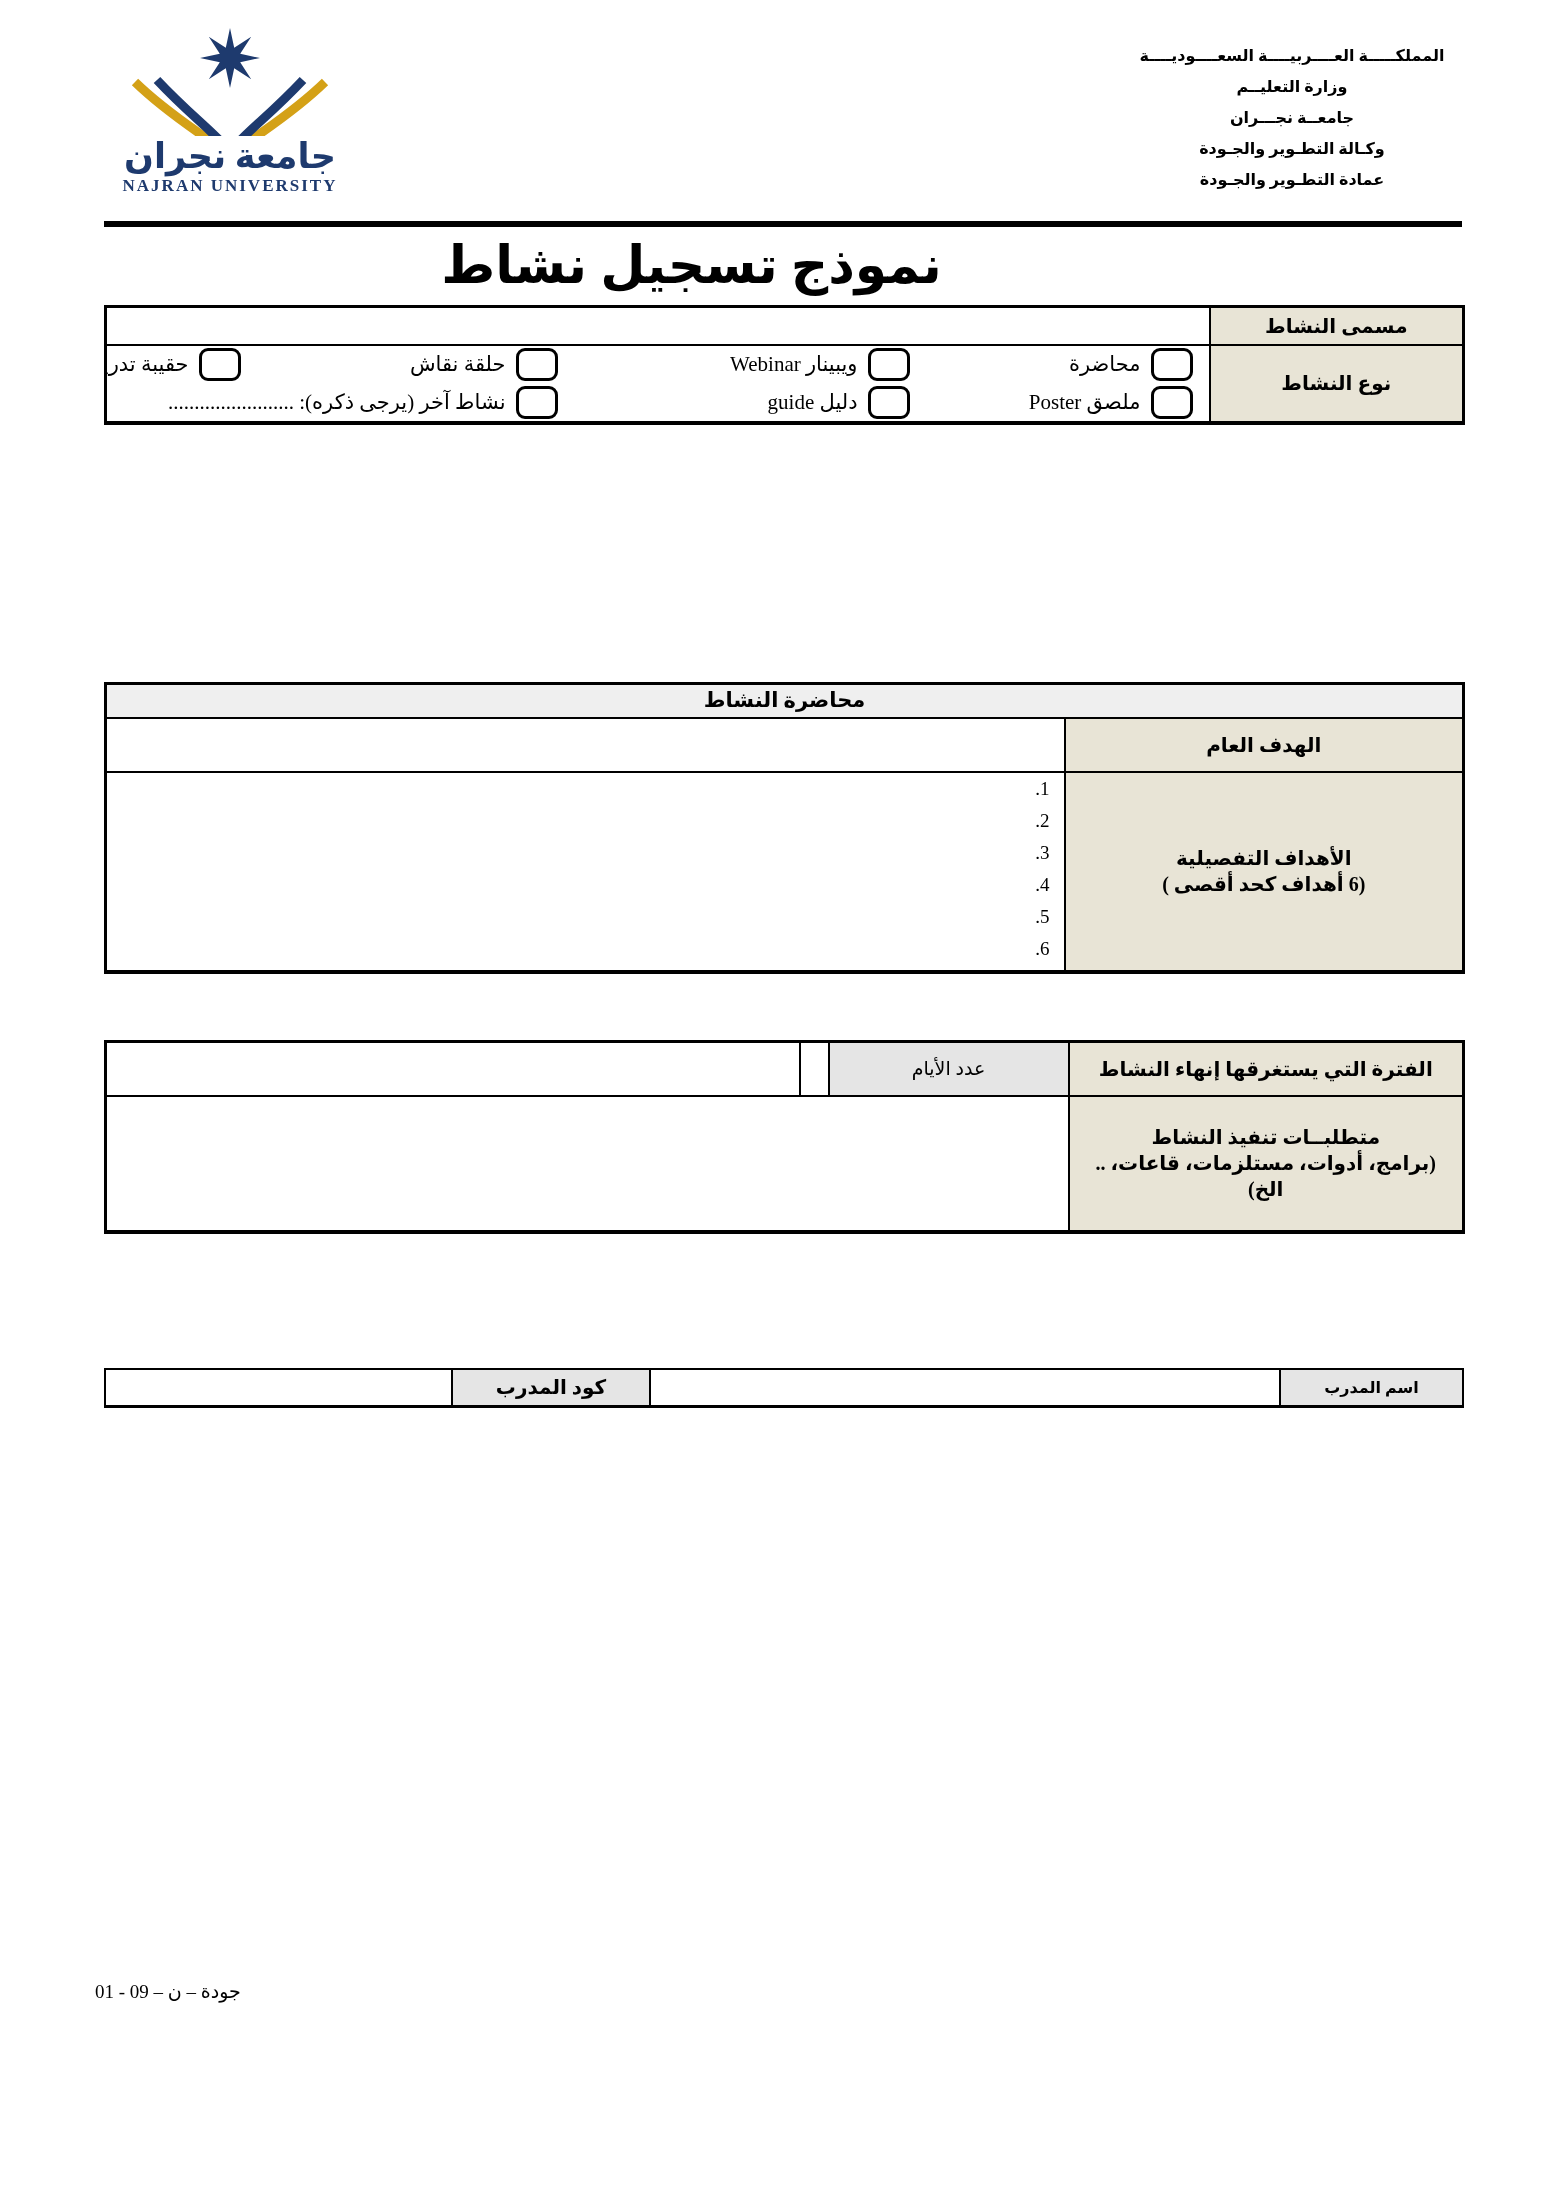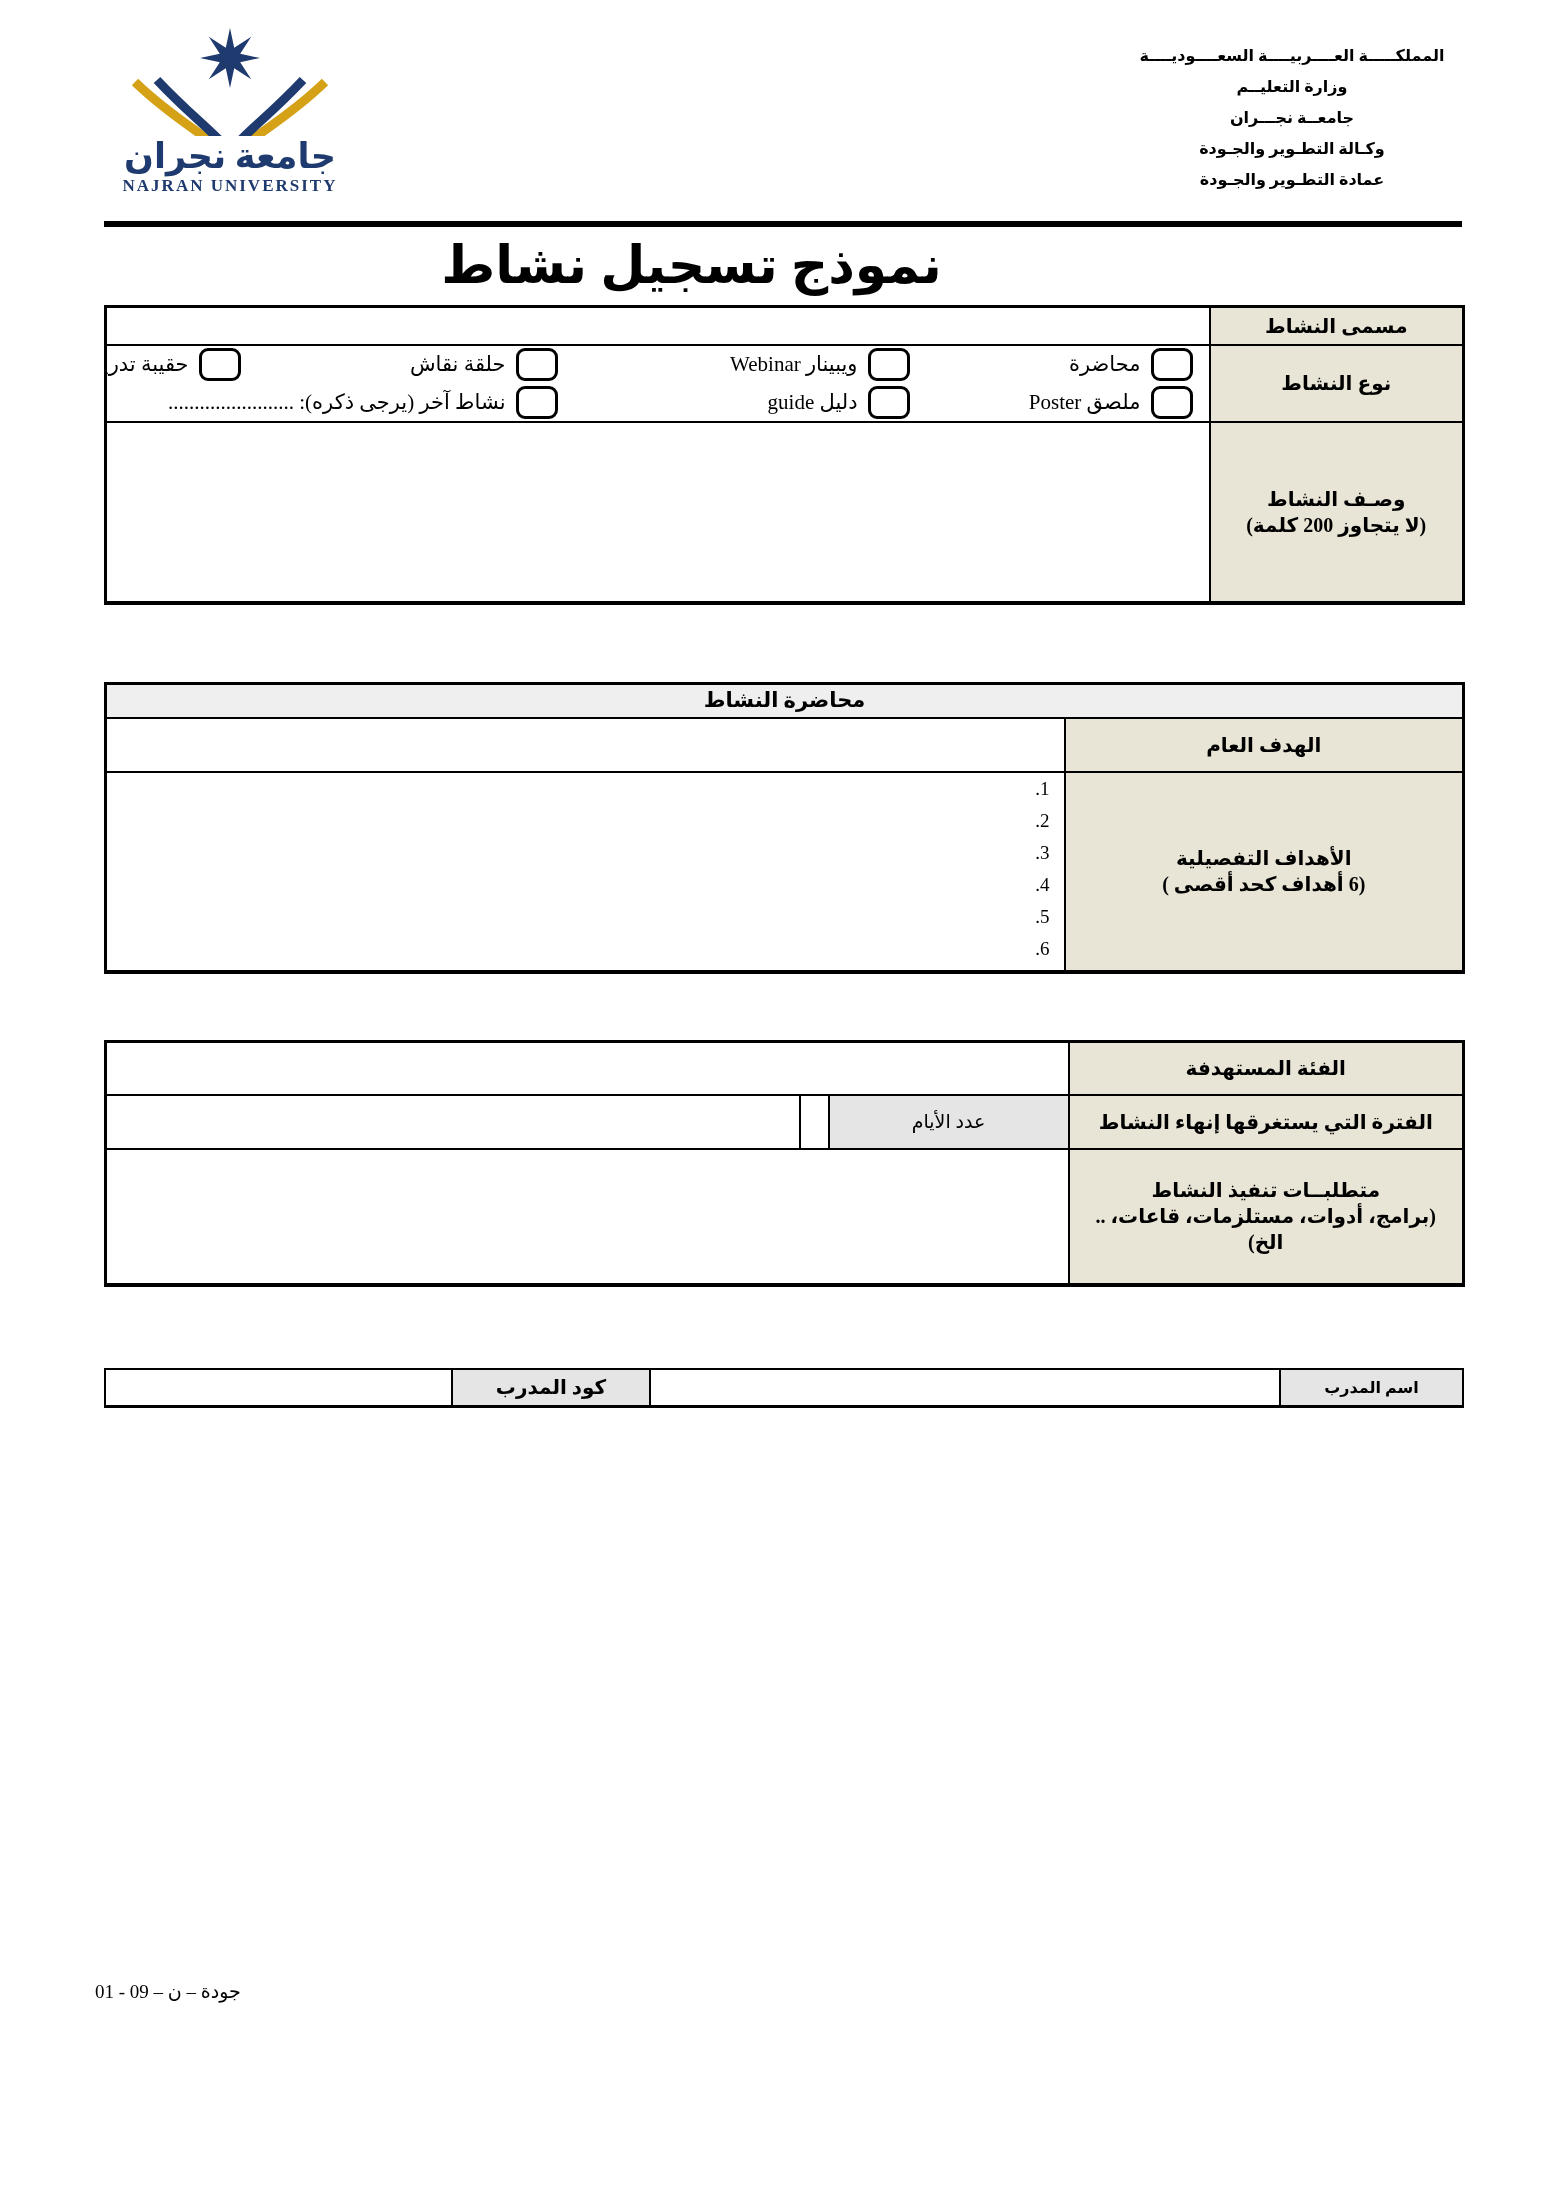--- a/index.html
+++ b/index.html
@@ -105,27 +105,20 @@
             <span class="cb"></span>
             <span class="lbl">دليل guide</span>
           </span>
           <span class="opt w5">
             <span class="cb"></span>
             <span class="lbl">نشاط آخر (يرجى ذكره): ........................</span>
           </span>
         </div>
       </td>
     </tr>
-    <tr style="height:181px;">
-      <td class="hd">
-        <div>وصـف النشاط</div>
-        <div>(لا يتجاوز 200 كلمة)</div>
-      </td>
-      <td class="inp"></td>
-    </tr>
   </tbody>
     </table>
 
   <table class="frm" style="top:682px;">
     <colgroup>
         <col style="width:399px">
         <col style="width:959px">
       </colgroup>
     <tbody>
         <tr style="height:34px;">
@@ -155,24 +148,20 @@
     </table>
 
   <table class="frm" style="top:1040px;">
     <colgroup>
         <col style="width:395px">
         <col style="width:240px">
         <col style="width:29px">
         <col style="width:694px">
       </colgroup>
     <tbody>
-    <tr style="height:53px;">
-      <td class="hd">الفئة المستهدفة</td>
-      <td class="inp" colspan="3"></td>
-    </tr>
     <tr style="height:54px;">
       <td class="hd">الفترة التي يستغرقها إنهاء النشاط</td>
       <td class="gry">عدد الأيام</td>
       <td class="inp"></td>
       <td class="inp"></td>
     </tr>
     <tr style="height:136px;">
       <td class="hd">
         <div>متطلبــات تنفيذ النشاط</div>
         <div>(برامج، أدوات، مستلزمات، قاعات، .. الخ)</div>

